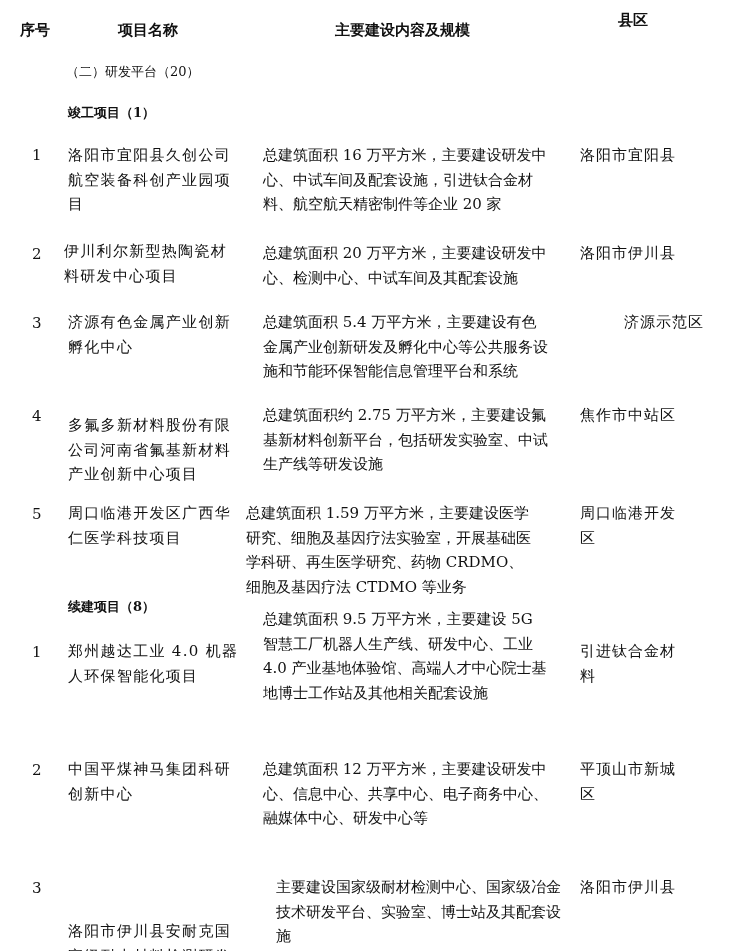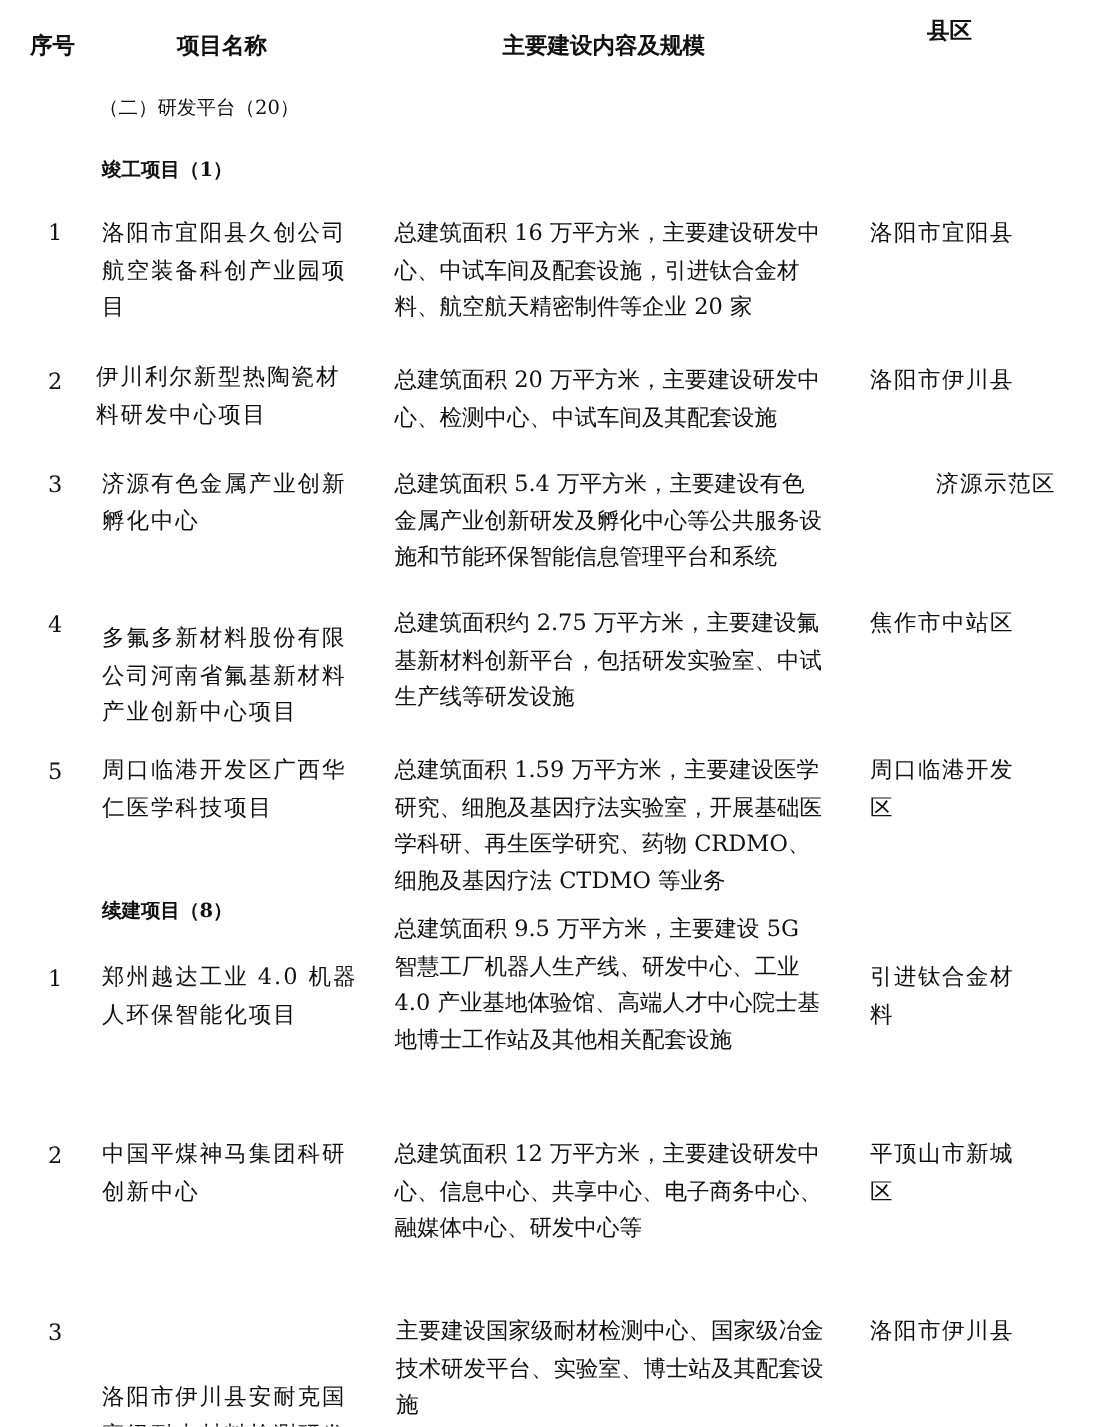--- a/index.html
+++ b/index.html
@@ -53,21 +53,21 @@
 <div>
   <div class="abs num" style="left:32px;top:407px;">4</div>
   <div class="abs name" style="left:68px;top:403px;margin-top:10px;">多氟多新材料股份有限公司河南省氟基新材料产业创新中心项目</div>
   <div class="abs content" style="left:263px;top:403px;">总建筑面积约 2.75 万平方米，主要建设氟基新材料创新平台，包括研发实验室、中试生产线等研发设施</div>
   <div class="abs loc" style="left:580px;top:403px;">焦作市中站区</div>
 </div>
 
 <div>
   <div class="abs num" style="left:32px;top:505px;">5</div>
   <div class="abs name" style="left:68px;top:501px;">周口临港开发区广西华仁医学科技项目</div>
-  <div class="abs content" style="left:263px;top:501px;">总建筑面积 1.59 万平方米，主要建设医学研究、细胞及基因疗法实验室，开展基础医学科研、再生医学研究、药物 CRDMO、细胞及基因疗法 CTDMO 等业务</div>
+  <div class="abs content" style="left:246px;top:501px;">总建筑面积 1.59 万平方米，主要建设医学研究、细胞及基因疗法实验室，开展基础医学科研、再生医学研究、药物 CRDMO、细胞及基因疗法 CTDMO 等业务</div>
   <div class="abs loc" style="left:580px;top:501px;width:100px;">周口临港开发区</div>
 </div>
 
 <div class="abs section bold" style="left:68px;top:598px;">续建项目（8）</div>
 
 <div>
   <div class="abs num" style="left:32px;top:643px;">1</div>
   <div class="abs name" style="left:68px;top:639px;">郑州越达工业 4.0 机器人环保智能化项目</div>
   <div class="abs content" style="left:263px;top:607px;">总建筑面积 9.5 万平方米，主要建设 5G 智慧工厂机器人生产线、研发中心、工业 4.0 产业基地体验馆、高端人才中心院士基地博士工作站及其他相关配套设施</div>
   <div class="abs loc" style="left:580px;top:639px;">引进钛合金材料</div>
@@ -76,15 +76,15 @@
 <div>
   <div class="abs num" style="left:32px;top:761px;">2</div>
   <div class="abs name" style="left:68px;top:757px;">中国平煤神马集团科研创新中心</div>
   <div class="abs content" style="left:263px;top:757px;">总建筑面积 12 万平方米，主要建设研发中心、信息中心、共享中心、电子商务中心、融媒体中心、研发中心等</div>
   <div class="abs loc" style="left:580px;top:757px;width:100px;">平顶山市新城区</div>
 </div>
 
 <div>
   <div class="abs num" style="left:32px;top:879px;">3</div>
   <div class="abs name" style="left:68px;top:875px;margin-top:44px;">洛阳市伊川县安耐克国家级耐火材料检测研发中心项目</div>
-  <div class="abs content" style="left:264px;top:875px;">主要建设国家级耐材检测中心、国家级冶金技术研发平台、实验室、博士站及其配套设施</div>
+  <div class="abs content" style="left:276px;top:875px;">主要建设国家级耐材检测中心、国家级冶金技术研发平台、实验室、博士站及其配套设施</div>
   <div class="abs loc" style="left:580px;top:875px;">洛阳市伊川县</div>
 </div>
 
 </body></html>

